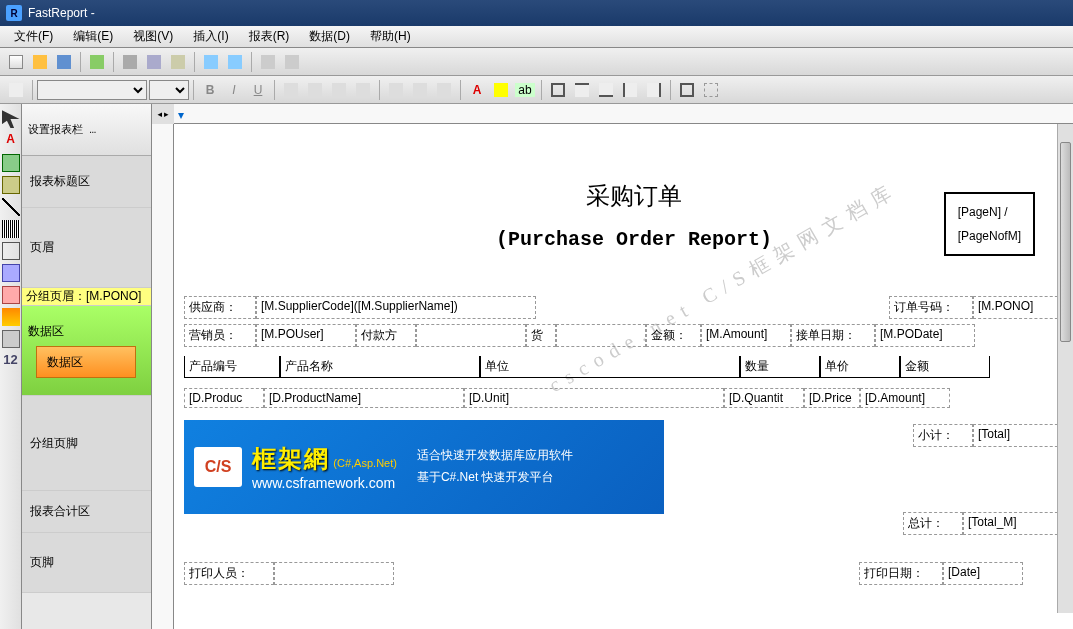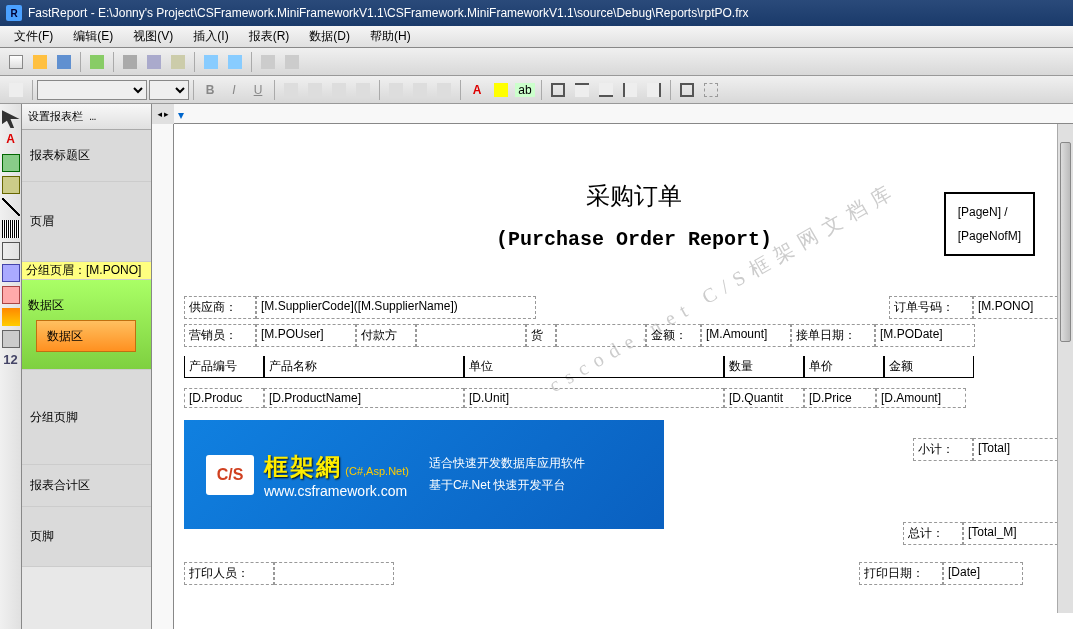--- a/index.html
+++ b/index.html
@@ -14,21 +14,21 @@
 .toolbar { background: linear-gradient(#f0f0f0, #d8d8d8); height: 28px; display: flex; align-items: center; padding: 0 4px; border-bottom: 1px solid #999; }
 .toolbar .btn { width: 22px; height: 22px; margin: 0 1px; border: 1px solid transparent; border-radius: 2px; display: flex; align-items: center; justify-content: center; cursor: pointer; }
 .toolbar .sep { width: 1px; height: 20px; background: #aaa; margin: 0 4px; }
 
 .workspace { display: flex; height: calc(100% - 26px - 22px - 28px - 28px); background: #4a4a4a; }
 
 .left-tools { width: 22px; background: linear-gradient(90deg, #f0f0f0, #e0e0e0); border-right: 1px solid #888; display: flex; flex-direction: column; align-items: center; padding-top: 4px; }
 .left-tools .tool { width: 18px; height: 18px; margin: 2px 0; cursor: pointer; }
 
 .band-panel { width: 130px; background: #e8e8e8; border-right: 1px solid #888; }
-.band-panel .header { background: linear-gradient(#f8f8f8, #e0e0e0); padding: 5px 6px; border-bottom: 1px solid #aaa; font-size: 11px; font-family: Liberation Mono, monospace; }
+.band-panel .header { background: linear-gradient(#f8f8f8, #e0e0e0); padding: 18px 6px; border-bottom: 1px solid #aaa; font-size: 11px; font-family: Liberation Mono, monospace; }
 .band-panel .band { padding: 4px 8px; border-bottom: 1px solid #ccc; background: #dadada; height: 48px; display: flex; align-items: center; }
 .band-panel .band.group-header { background: #ffff80; padding: 2px 4px; height: 18px; font-size: 11px; }
 .band-panel .band.data-outer { background: linear-gradient(#aaff66, #7ed040); height: 90px; flex-direction: column; justify-content: center; align-items: flex-start; padding: 6px; }
 .band-panel .band.data-inner { background: linear-gradient(#ffc060, #ff9020); margin: 6px 0 0 8px; padding: 6px 10px; width: 100px; height: 32px; display: flex; align-items: center; border: 1px solid #c07010; }
 .band-panel .band.footer { height: 95px; }
 .band-panel .band.summary { height: 42px; }
 .band-panel .band.page-footer { height: 60px; }
 .band-panel .band.title { height: 52px; }
 .band-panel .band.header-band { height: 80px; }
 .ruler-h { flex: 1; height: 20px; background: #f8f8f8; border-bottom: 1px solid #888; position: relative; overflow: hidden; font-size: 9px; color: #555; }
@@ -46,21 +46,21 @@
 .page-n { position: absolute; right: 38px; top: 68px; border: 2px solid #000; padding: 6px 12px; font-size: 14px; line-height: 2; font-family: SimSun, serif; }
 
 .row { position: absolute; left: 10px; right: 10px; display: flex; font-family: SimSun, serif; font-size: 14px; }
 .cell { border: 1px dashed #999; padding: 2px 4px; white-space: nowrap; overflow: hidden; }
 
 .th-row { top: 232px; width: 880px; }
 .th-row .cell { border: 1px solid #000; border-top: none; border-bottom: 1px solid #000; }
 
 .data-row { top: 264px; width: 880px; }
 
-.banner { position: absolute; left: 10px; top: 296px; width: 480px; height: 109px; background: linear-gradient(135deg, #1080e0, #0a60c0); color: #fff; display: flex; align-items: center; padding: 22px; }
+.banner { position: absolute; left: 10px; top: 296px; width: 480px; height: 94px; background: linear-gradient(135deg, #1080e0, #0a60c0); color: #fff; display: flex; align-items: center; padding: 10px; }
 .banner .logo { width: 48px; height: 40px; background: #fff; border-radius: 3px; display: flex; align-items: center; justify-content: center; margin-right: 10px; }
 .banner .logo span { font-weight: bold; color: #d04020; font-size: 16px; }
 .banner .brand { font-size: 24px; font-weight: bold; color: #ffee00; text-shadow: 1px 1px 2px #000; letter-spacing: 2px; }
 .banner .sub { font-size: 11px; color: #ffcc00; }
 .banner .url { font-size: 14px; color: #fff; }
 .banner .desc { margin-left: 20px; font-size: 13px; line-height: 1.8; }
 
 .scrollbar-v { position: absolute; right: 0; top: 0; bottom: 16px; width: 16px; background: #e0e0e0; border-left: 1px solid #aaa; }
 .scroll-thumb-v { position: absolute; top: 18px; left: 2px; right: 2px; height: 200px; background: linear-gradient(90deg, #ddd, #bbb); border: 1px solid #888; border-radius: 2px; }
 
@@ -71,21 +71,20 @@
 .ic-open { background: #ffc040; }
 .ic-save { background: #6090d0; }
 </style>
 </head>
 <body>
 
 <div class="titlebar">
   <div class="icon">R</div>
   <span>FastReport</span>
   <span>&nbsp;-&nbsp;</span>
-  <span>E:\Jonny's Project\CSFramework.MiniFrameworkV1.1\CSFramework.MiniFrameworkV1.1\source\Debug\Reports\rptPO.frx</span>
 </div>
 
 <div class="menubar">
   <div class="menu">文件(F)</div>
   <div class="menu">编辑(E)</div>
   <div class="menu">视图(V)</div>
   <div class="menu">插入(I)</div>
   <div class="menu">报表(R)</div>
   <div class="menu">数据(D)</div>
   <div class="menu">帮助(H)</div>
@@ -292,57 +291,57 @@
           <div class="cell" style="width:110px"></div>
           <div class="cell" style="width:30px">货</div>
           <div class="cell" style="width:90px"></div>
           <div class="cell" style="width:55px">金额：</div>
           <div class="cell" style="width:90px">[M.Amount]</div>
           <div class="cell" style="width:84px">接单日期：</div>
           <div class="cell" style="width:100px">[M.PODate]</div>
         </div>
 
         <div class="row th-row">
-          <div class="cell" style="width:80px">产品编号</div>
+          <div class="cell" style="width:96px">产品编号</div>
           <div class="cell" style="width:200px">产品名称</div>
           <div class="cell" style="width:260px">单位</div>
           <div class="cell" style="width:80px">数量</div>
           <div class="cell" style="width:80px">单价</div>
           <div class="cell" style="width:90px">金额</div>
         </div>
 
         <div class="row data-row">
           <div class="cell" style="width:80px">[D.Produc</div>
           <div class="cell" style="width:200px">[D.ProductName]</div>
           <div class="cell" style="width:260px">[D.Unit]</div>
           <div class="cell" style="width:80px">[D.Quantit</div>
-          <div class="cell" style="width:72px">[D.Price</div>
+          <div class="cell" style="width:56px">[D.Price</div>
           <div class="cell" style="width:90px">[D.Amount]</div>
         </div>
 
         <div class="banner">
           <div class="logo">
               <span>C/S</span>
             </div>
           <div>
             <div><span class="brand">框架網</span> <span class="sub">(C#,Asp.Net)</span></div>
             <div class="url">www.csframework.com</div>
           </div>
           <div class="desc">
             <div>适合快速开发数据库应用软件</div>
             <div>基于C#.Net 快速开发平台</div>
           </div>
         </div>
 
-        <div class="row" style="top:314px;justify-content:flex-end">
+        <div class="row" style="top:300px;justify-content:flex-end">
           <div class="cell" style="width:60px">小计：</div>
           <div class="cell" style="width:90px">[Total]</div>
         </div>
 
-        <div class="row" style="top:398px;justify-content:flex-end">
+        <div class="row" style="top:388px;justify-content:flex-end">
           <div class="cell" style="width:60px">总计：</div>
           <div class="cell" style="width:100px">[Total_M]</div>
         </div>
 
         <div class="row" style="top:438px">
           <div class="cell" style="width:90px">打印人员：</div>
           <div class="cell" style="width:120px"></div>
           <div style="flex:1"></div>
           <div class="cell" style="width:84px">打印日期：</div>
           <div class="cell" style="width:80px">[Date]</div>

